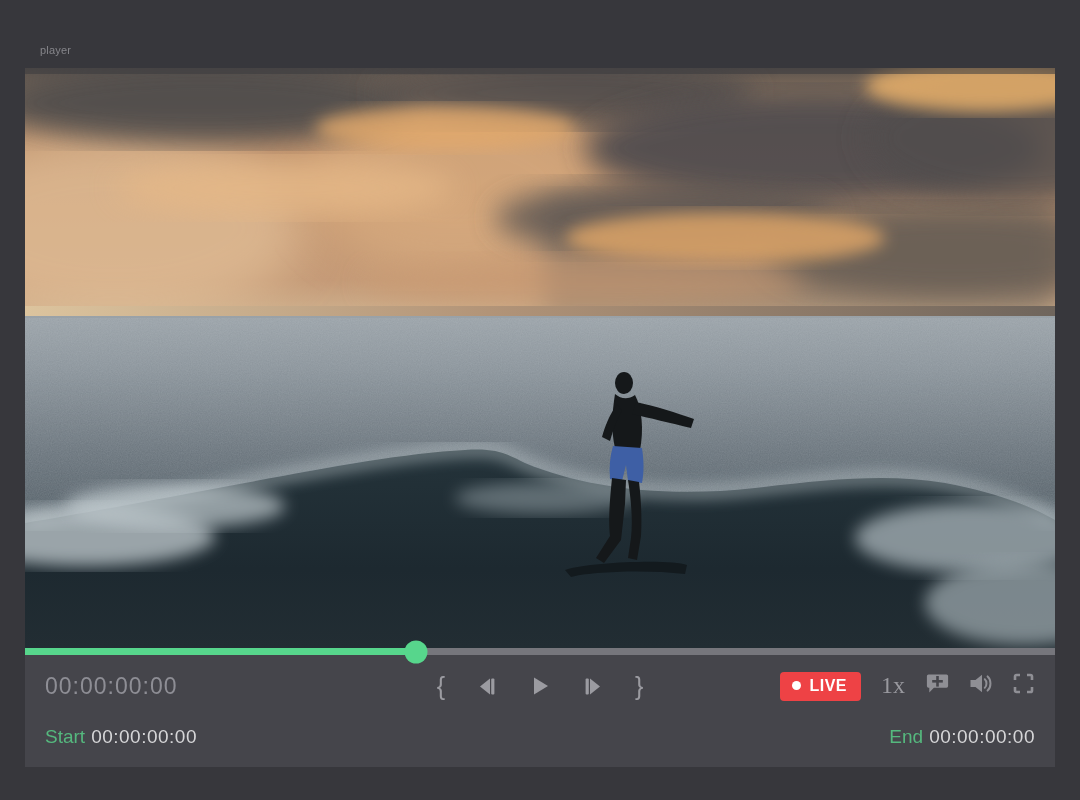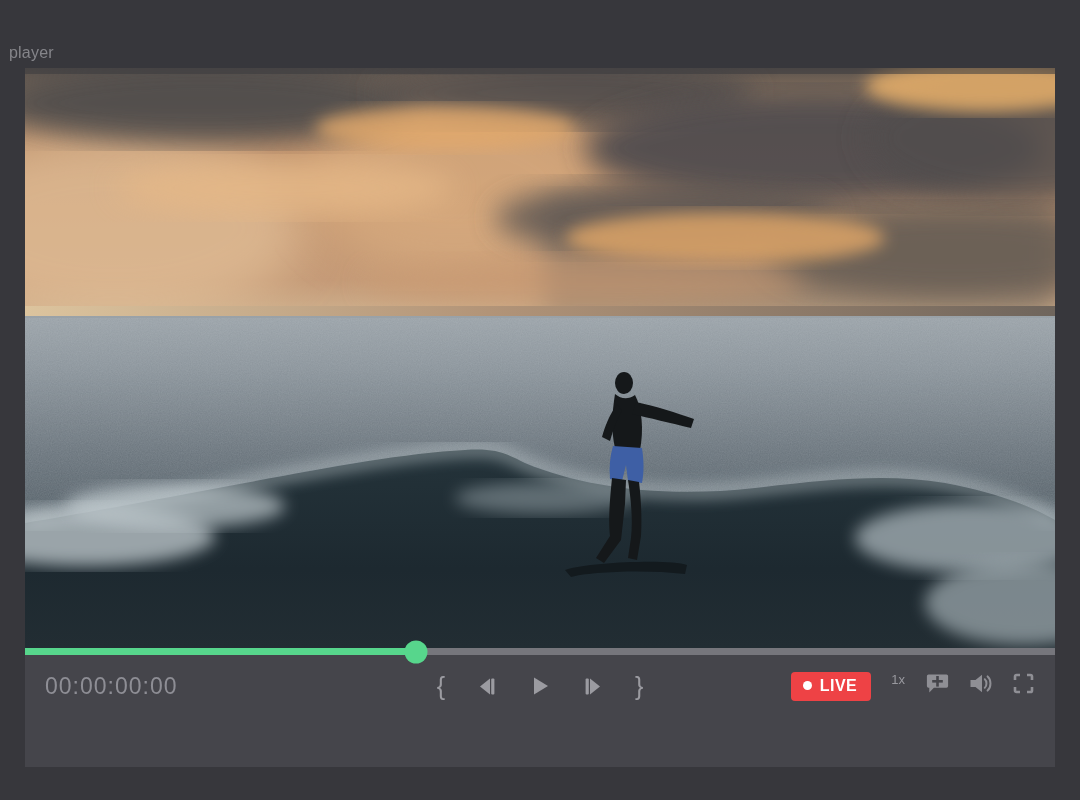--- a/index.html
+++ b/index.html
@@ -13,22 +13,22 @@
     --value-gray:#d6d6d8;
   }
   *{margin:0;padding:0;box-sizing:border-box;}
   html,body{width:1080px;height:800px;overflow:hidden;}
   body{
     background:var(--page-bg);
     font-family:"Liberation Sans", sans-serif;
     position:relative;
   }
   .player-label{
-    position:absolute;left:9px;top:44px;
-    font-size:16px;color:#85858a;letter-spacing:.2px;
+    position:absolute;left:40px;top:44px;
+    font-size:11px;color:#85858a;letter-spacing:.2px;
   }
   .player{
     position:absolute;left:25px;top:68px;width:1030px;
   }
   .video{
     width:1030px;height:580px;position:relative;overflow:hidden;background:#6e7880;
   }
   .video svg{display:block;}
   .progress{
     position:relative;width:100%;height:7px;background:#76767c;
@@ -66,21 +66,21 @@
     display:flex;align-items:flex-start;gap:18px;justify-self:end;
   }
   .live-btn{
     display:flex;align-items:center;gap:8px;
     background:var(--live-red);border:none;border-radius:4px;
     padding:6px 14px 7px 12px;cursor:default;
   }
   .live-dot{width:9px;height:9px;border-radius:50%;background:#ffffff;}
   .live-text{color:#ffffff;font-size:16px;font-weight:bold;letter-spacing:.5px;line-height:1;}
   .speed{
-    font-size:13px;color:#98989e;padding:0 2px;white-space:nowrap;
+    font-size:24px;color:#98989e;padding:0 2px;white-space:nowrap;font-family:Liberation Serif, serif;
   }
   .controls-row2{
     height:40px;display:flex;align-items:center;justify-content:space-between;
   }
   .trim-group{font-size:19px;white-space:nowrap;}
   .trim-label{color:var(--label-green);}
   .trim-value{color:var(--value-gray);margin-left:6px;letter-spacing:.5px;}
 </style>
 </head>
 <body>
@@ -245,14 +245,22 @@
               <path d="M3,8 V4.6 Q3,3 4.6,3 H8"></path>
               <path d="M15,3 H18.4 Q20,3 20,4.6 V8"></path>
               <path d="M20,15 V18.4 Q20,20 18.4,20 H15"></path>
               <path d="M8,20 H4.6 Q3,20 3,18.4 V15"></path>
             </g>
           </svg>
         </button>
       </div>
     </div>
 
+    <div class="controls-row2">
+      <div class="trim-group">
+        <span class="trim-label">Start</span><span class="trim-value">00:00:00:00</span>
+      </div>
+      <div class="trim-group">
+        <span class="trim-label">End</span><span class="trim-value">00:00:00:00</span>
+      </div>
+    </div>
   </div>
 </div>
 
 </body></html>

